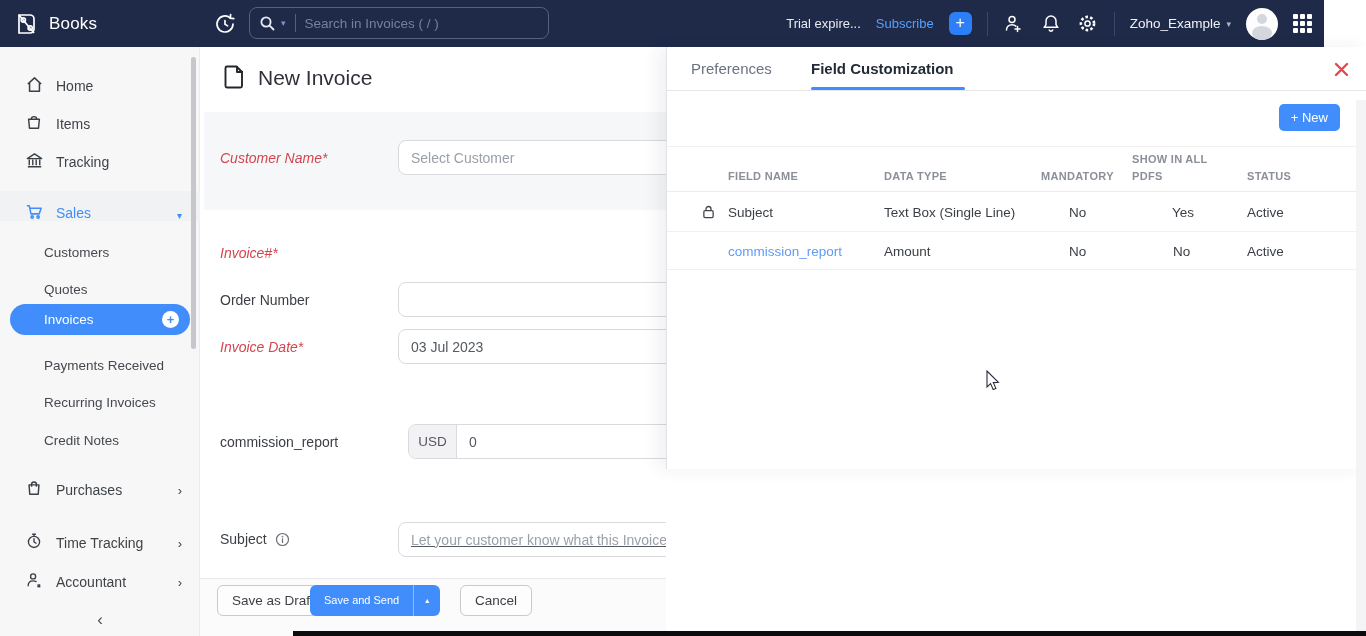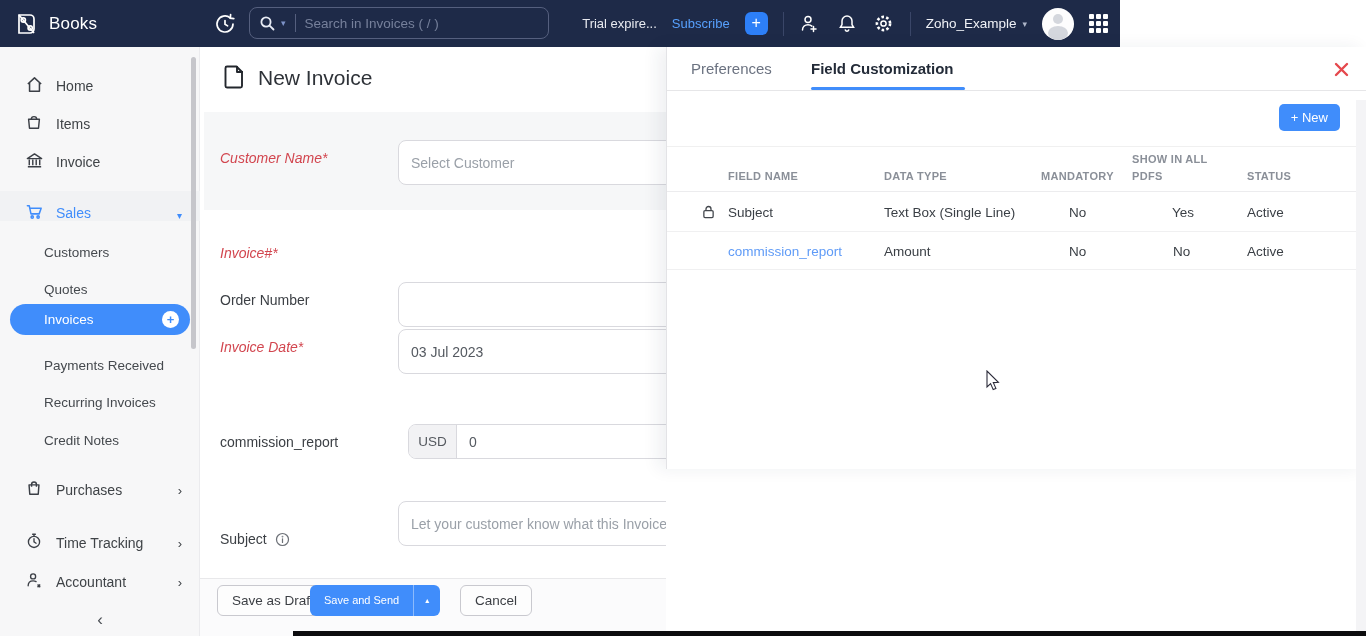--- a/index.html
+++ b/index.html
@@ -1,20 +1,20 @@
 <!DOCTYPE html>
 <html><head>
 <meta charset="utf-8">
 <style>
   * { margin:0; padding:0; box-sizing:border-box; }
   html,body { width:1366px; height:636px; overflow:hidden; }
   body { font-family:"Liberation Sans", sans-serif; background:#fff; position:relative; color:#3a3f45; }
 
   
-  .topbar { position:absolute; left:0; top:0; width:1120px; height:47px; background:#1e2a48; }
+  .topbar { position:absolute; left:0; top:0; width:1324px; height:47px; background:#1e2a48; }
   .logo-wrap { position:absolute; left:14px; top:0; height:47px; display:flex; align-items:center; gap:9px; }
   .app-title { color:#fff; font-size:17px; font-weight:500; letter-spacing:.2px; }
   .history-btn { position:absolute; left:213px; top:12px; width:24px; height:24px; cursor:pointer; }
   .searchbox { position:absolute; left:249px; top:7px; width:300px; height:32px; border:1px solid #555f7e; border-radius:8px; display:flex; align-items:center; padding:0 9px; gap:5px; }
   .searchbox input { background:transparent; border:none; outline:none; color:#cdd4e4; font-size:13.5px; width:200px; font-family:"Liberation Sans",sans-serif; }
   .searchbox input::placeholder { color:#76809b; }
   .search-divider { width:1px; height:18px; background:#555f7e; margin:0 4px; }
   .search-caret { color:#7e93c9; font-size:9px; }
   .top-right { position:absolute; right:12px; top:0; height:47px; display:flex; align-items:center; gap:15px; }
   .trial-text { color:#e8eaf0; font-size:13px; }
@@ -45,21 +45,21 @@
   .side-scrollbar { position:absolute; right:3px; top:10px; width:5px; height:292px; background:#c6c6cb; border-radius:3px; }
   .collapse-row { position:absolute; left:0; top:556px; width:200px; height:33px; display:flex; align-items:center; justify-content:center; color:#4a4e54; font-size:17px; cursor:pointer; }
 
   
   .main { position:absolute; left:200px; top:47px; width:466px; height:589px; background:#fff; overflow:hidden; }
   .page-head { position:absolute; left:22px; top:18px; display:flex; align-items:center; gap:13px; }
   .page-title { font-size:21px; color:#2e3238; font-weight:500; }
   .customer-band { position:absolute; left:4px; top:65px; width:462px; height:98px; background:#f6f7f8; }
   .f-label { position:absolute; left:20px; font-size:14px; color:#3b3f44; white-space:nowrap; }
   .f-label.req { color:#d2464f;font-style:italic; }
-  .f-input { position:absolute; left:198px; width:330px; height:45px; border:1px solid #d9d9de; border-radius:8px; background:#fff; font-size:14px; color:#545960; padding:0 12px; outline:none; font-family:"Liberation Sans",sans-serif; }
+  .f-input { position:absolute; left:198px; width:330px; height:35px; border:1px solid #d9d9de; border-radius:8px; background:#fff; font-size:14px; color:#545960; padding:0 12px; outline:none; font-family:"Liberation Sans",sans-serif; }
   .f-input::placeholder { color:#9aa0a8; }
   .currency-group { position:absolute; left:208px; width:330px; height:35px; border:1px solid #d9d9de; border-radius:8px; background:#fff; display:flex; overflow:hidden; }
   .currency-box { width:48px; background:#f2f2f4; border-right:1px solid #d9d9de; display:flex; align-items:center; justify-content:center; font-size:13.5px; color:#55595f; }
   .currency-group input { flex:1; border:none; outline:none; font-size:14px; color:#545960; padding:0 12px; font-family:"Liberation Sans",sans-serif; }
   .subject-label-wrap { position:absolute; left:20px; display:flex; align-items:center; gap:8px; }
   .main-footer { position:absolute; left:0; top:531px; width:466px; height:58px; background:#fbfbfc; border-top:1px solid #e8e8ea; }
   .btn { height:31px; border-radius:6px; font-size:13.5px; cursor:pointer; font-family:"Liberation Sans",sans-serif; }
   .btn-light { position:absolute; top:6px; background:#fdfdfd; border:1px solid #c9c9cf; color:#3c3f44; padding:0 14px; }
   .btn-split { position:absolute; top:6px; left:110px; display:flex; background:#408dfb; border:none; border-radius:6px; overflow:hidden; }
   .btn-split .main-part { color:#fff; font-size:11px; padding:0 14px; line-height:31px; }
@@ -186,21 +186,21 @@
     </span>
     <span class="slabel">Items</span>
   </div>
   <div class="side-row" style="top:93px">
     <span class="sicon">
       <svg width="19" height="19" viewBox="0 0 20 20" fill="none" stroke="#3b3f46" stroke-width="1.5">
           <path d="M2.5 8 L10 3 L17.5 8 z" stroke-linejoin="round"></path>
           <path d="M4.5 9 v6 M8.2 9 v6 M11.8 9 v6 M15.5 9 v6 M3 16.5 h14"></path>
         </svg>
     </span>
-    <span class="slabel">Invoice</span>
+    <span class="slabel">Tracking</span>
   </div>
 
   <div class="side-row row-sales" style="top:144px">
     <span class="sicon">
       <svg width="19" height="19" viewBox="0 0 20 20" fill="none" stroke="#408dfb" stroke-width="1.6" stroke-linecap="round" stroke-linejoin="round">
           <path d="M2.5 4 h2 l1.8 8.5 h8.6 L17 6.5 H5.4"></path>
           <circle cx="7.6" cy="15.8" r="1.2"></circle>
           <circle cx="13.8" cy="15.8" r="1.2"></circle>
         </svg>
     </span>
@@ -301,21 +301,21 @@
   <div class="subject-label-wrap" style="top:484px">
     <span class="f-label" style="position:static">Subject</span>
     <span>
       <svg width="15" height="15" viewBox="0 0 16 16" fill="none" stroke="#6c7077" stroke-width="1.3">
           <circle cx="8" cy="8" r="6.4"></circle>
           <path d="M8 7.2 v4" stroke-linecap="round"></path>
           <circle cx="8" cy="4.9" r="0.3" fill="#6c7077"></circle>
         </svg>
     </span>
   </div>
-  <input class="f-input" style="top: 454px;" placeholder="Let your customer know what this Invoice">
+  <input class="f-input" style="top: 475px; text-decoration: underline;" placeholder="Let your customer know what this Invoice">
 
   <div class="main-footer">
     <button class="btn btn-light" style="left:17px">Save as Draft</button>
     <div class="btn-split">
       <span class="main-part">Save and Send</span>
       <span class="caret-part">▴</span>
     </div>
     <button class="btn btn-light" style="left:260px">Cancel</button>
   </div>
 </div>

